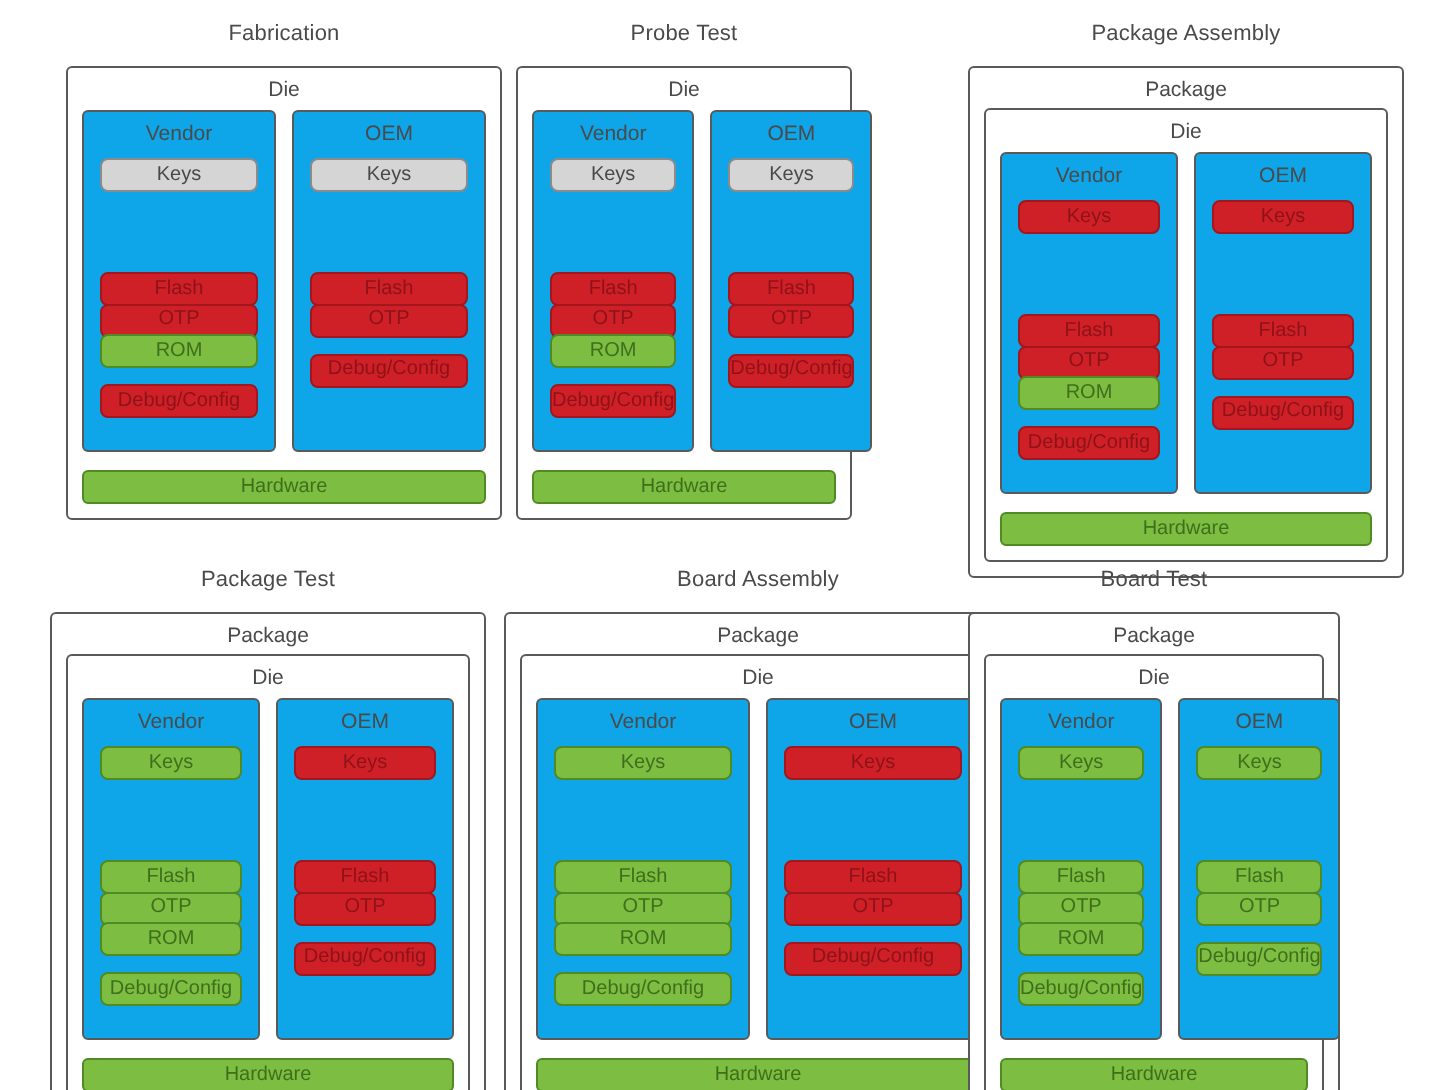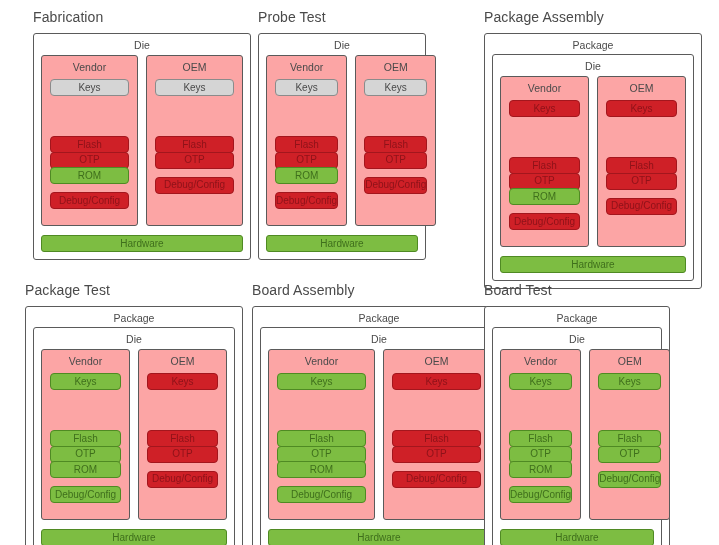--- a/index.html
+++ b/index.html
@@ -20,21 +20,22 @@
     width: 719px;
     height: 545px;
   }
 
   .panel {
     position: absolute;
     box-sizing: border-box;
   }
 
   .panel-title {
-    font-size: 14px;
+    text-align: center;
+    font-size: 11px;
     color: #4a4a4a;
     letter-spacing: .1px;
     line-height: 14px;
     margin-bottom: 9px;
     white-space: nowrap;
   }
 
   
   .box {
     box-sizing: border-box;
@@ -59,21 +60,21 @@
     display: flex;
     gap: 8px;
     position: relative;
     margin-top: 4px;
   }
   .col {
     box-sizing: border-box;
     flex: 1 1 0;
     border: 1.5px solid #5a5a5a;
     border-radius: 3px;
-    background: #fca5a5;
+    background: #0ea5e9;
     padding: 0 8px 16px 8px;
     position: relative;
   }
   .col-label {
     text-align: center;
     font-size: 10.5px;
     color: #4a4a4a;
     line-height: 12px;
     padding-top: 5px;
     padding-bottom: 6px;

